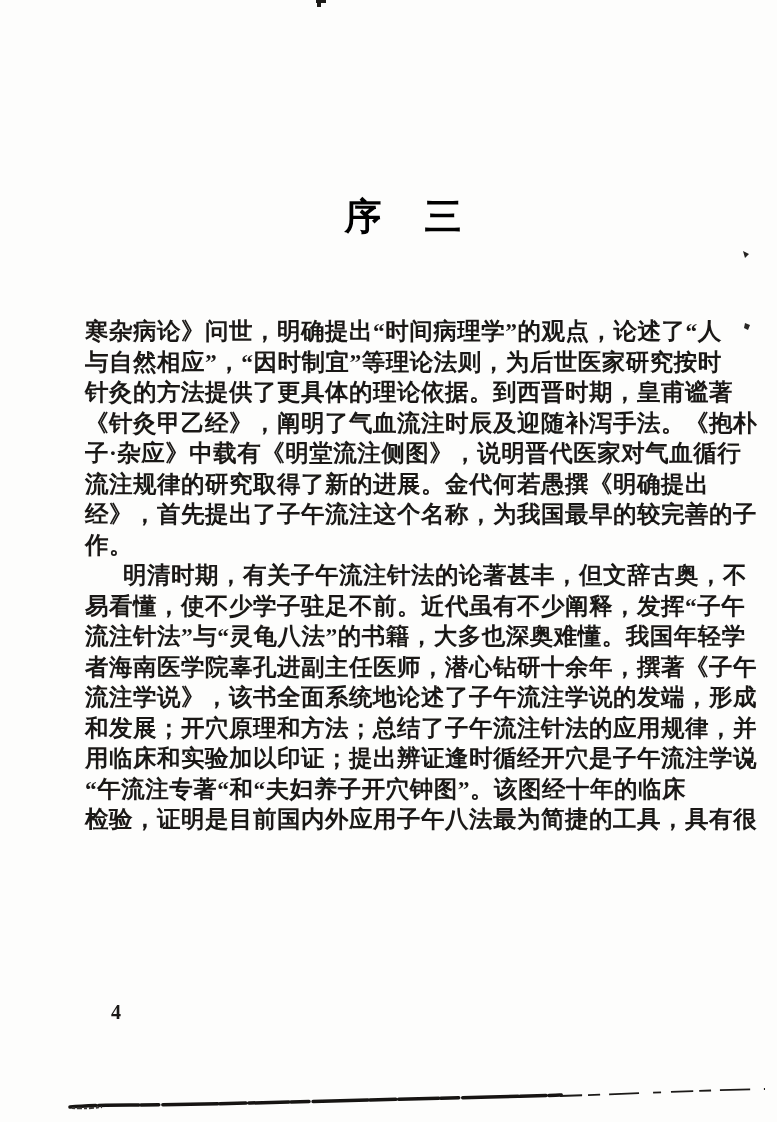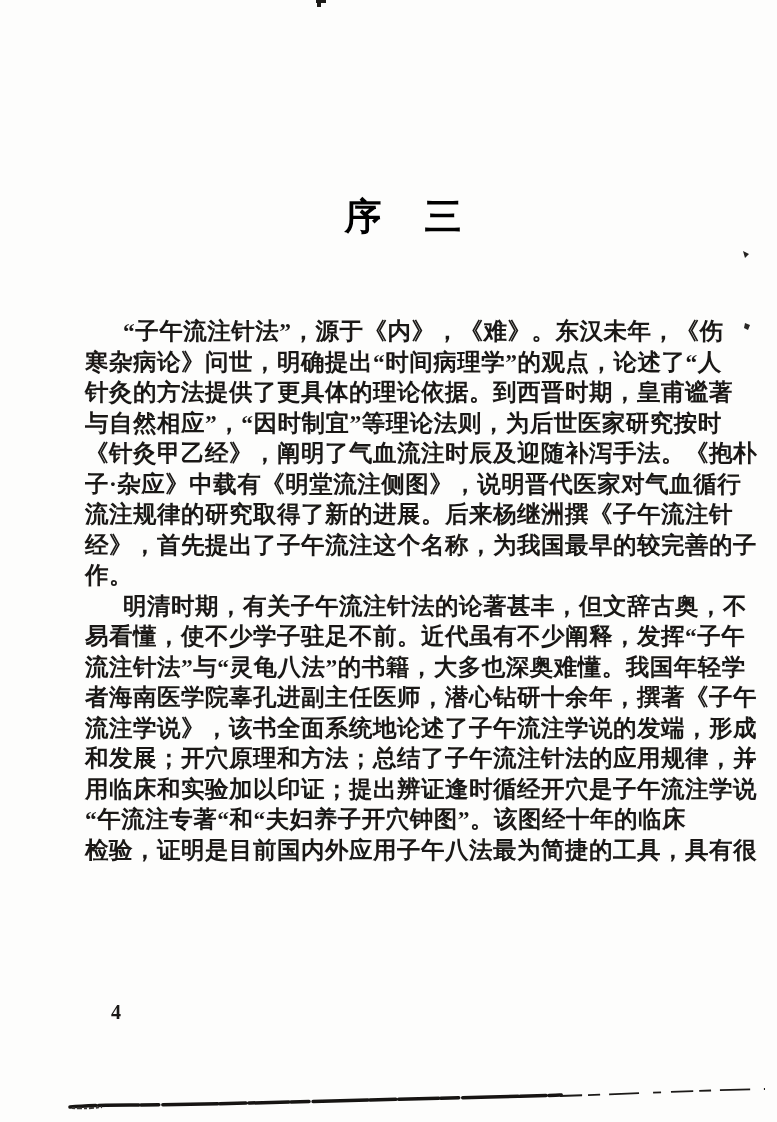--- a/index.html
+++ b/index.html
@@ -63,27 +63,26 @@
 </style>
 </head>
 <body>
 
 <div class="page">
 
   <div class="page-title">序　三</div>
 
   <div class="body-text">
 
-    <div class="text-line indent">“子午流注针法”，源于《内》，《难》。东汉未年，《伤</div>
     <div class="text-line">寒杂病论》问世，明确提出“时间病理学”的观点，论述了“人</div>
+    <div class="text-line">与自然相应”，“因时制宜”等理论法则，为后世医家研究按时</div>
     <div class="text-line">针灸的方法提供了更具体的理论依据。到西晋时期，皇甫谧著</div>
-    <div class="text-line">与自然相应”，“因时制宜”等理论法则，为后世医家研究按时</div>
     <div class="text-line">《针灸甲乙经》，阐明了气血流注时辰及迎随补泻手法。《抱朴</div>
     <div class="text-line">子·杂应》中载有《明堂流注侧图》，说明晋代医家对气血循行</div>
-    <div class="text-line">流注规律的研究取得了新的进展。后来杨继洲撰《子午流注针</div>
+    <div class="text-line">流注规律的研究取得了新的进展。金代何若愚撰《明确提出</div>
     <div class="text-line">经》，首先提出了子午流注这个名称，为我国最早的较完善的子</div>
     <div class="text-line">作。</div>
 
     <div class="text-line indent">明清时期，有关子午流注针法的论著甚丰，但文辞古奥，不</div>
     <div class="text-line">易看懂，使不少学子驻足不前。近代虽有不少阐释，发挥“子午</div>
     <div class="text-line">流注针法”与“灵龟八法”的书籍，大多也深奥难懂。我国年轻学</div>
     <div class="text-line">者海南医学院辜孔进副主任医师，潜心钻研十余年，撰著《子午</div>
     <div class="text-line">流注学说》，该书全面系统地论述了子午流注学说的发端，形成</div>
     <div class="text-line">和发展；开穴原理和方法；总结了子午流注针法的应用规律，并</div>
     <div class="text-line">用临床和实验加以印证；提出辨证逢时循经开穴是子午流注学说</div>

